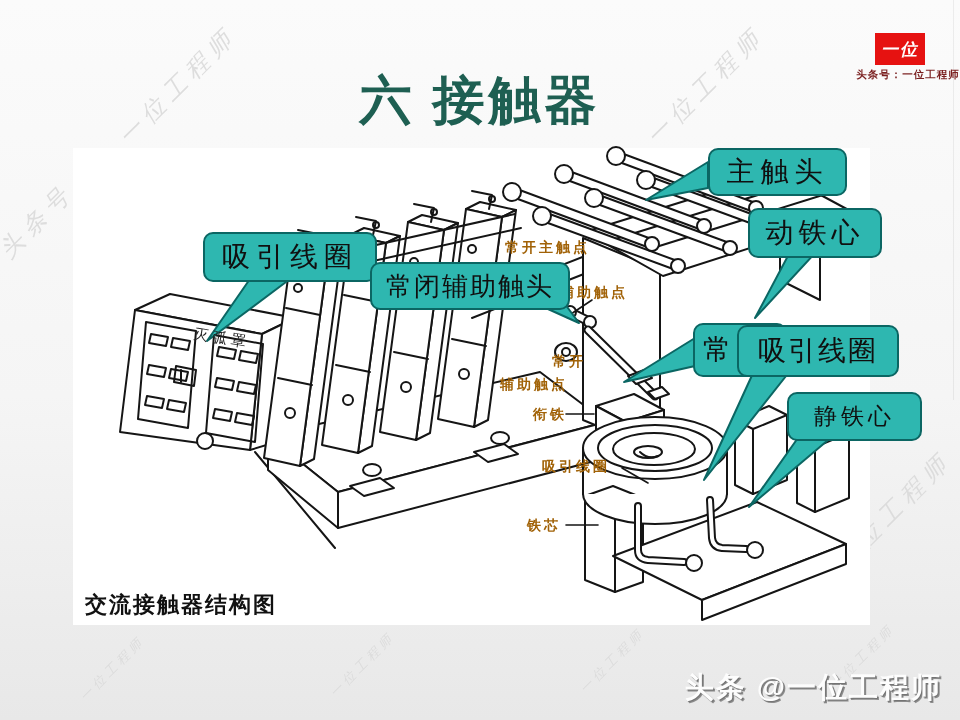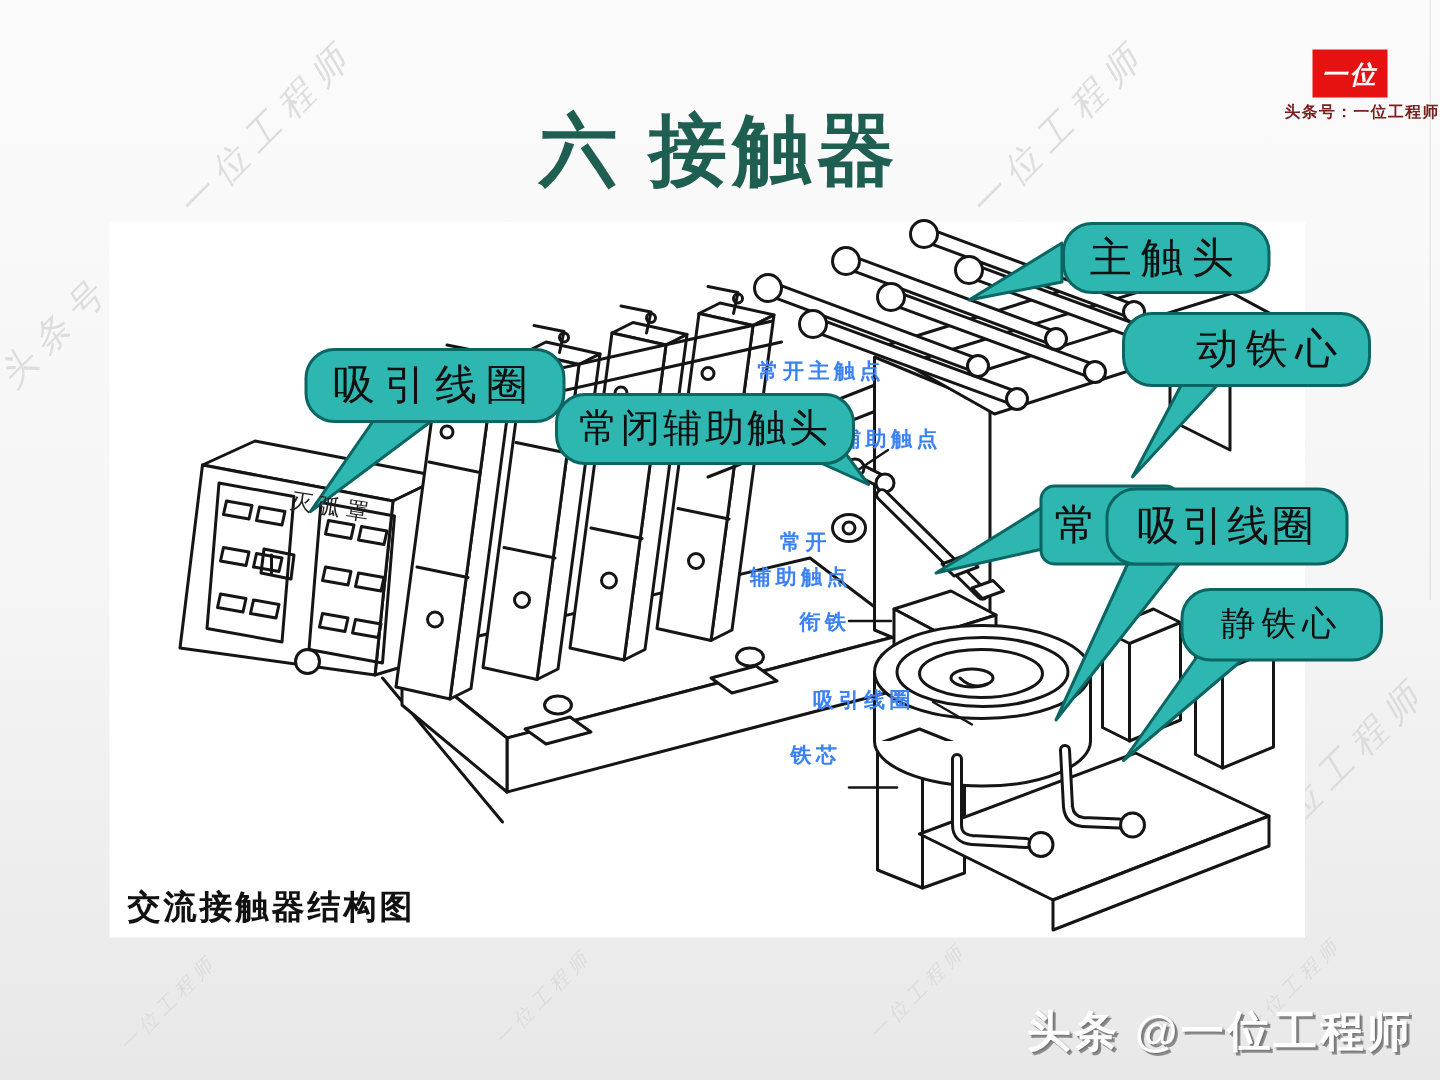--- a/index.html
+++ b/index.html
@@ -20,25 +20,25 @@
               color:#fff;display:flex;align-items:center;justify-content:center;
               font-family:"DejaVu Serif",serif;font-style:italic;font-size:17px;font-weight:bold;letter-spacing:2px;}
   .logo-caption{position:absolute;left:853px;top:68px;width:110px;text-align:center;
                 font-size:10.5px;font-weight:bold;color:#7a1f1f;letter-spacing:1px;
                 font-family:"DejaVu Serif",serif;}
   
   .panel{position:absolute;left:73px;top:148px;width:797px;height:477px;background:#ffffff;}
   
   svg.art{position:absolute;left:0;top:0;pointer-events:none;}
   
-  .dlabel{position:absolute;color:#3b82f6;font-weight:bold;font-size:14px;letter-spacing:3px;white-space:nowrap;}
+  .dlabel{position:absolute;color:#a16207;font-weight:bold;font-size:14px;letter-spacing:3px;white-space:nowrap;}
   .dlabel-rot{transform:rotate(9deg);letter-spacing:4px;font-size:15px;font-weight:normal;
               font-family:"DejaVu Serif",serif;color:#222;}
   
-  .callout{position:absolute;background:#2eb7b0;border:2px solid #0b6663;border-radius:20px;
+  .callout{position:absolute;background:#2eb7b0;border:2px solid #0b6663;border-radius:10px;
            color:#101010;display:flex;align-items:center;justify-content:center;
            font-family:"DejaVu Serif",serif;white-space:nowrap;line-height:1;}
   
   .caption{position:absolute;left:85px;top:590px;font-size:22px;font-weight:bold;color:#111;letter-spacing:2px;text-align:right;}
   .footer{position:absolute;right:18px;top:668px;font-size:29px;font-weight:bold;color:#fdfdfd;
           letter-spacing:2px;text-shadow:2px 2px 0 rgba(70,70,70,.55),1px 1px 1px rgba(70,70,70,.4);}
   .vline{position:absolute;left:953px;top:0;width:1px;height:400px;background:rgba(0,0,0,.06);}
 </style>
 </head>
 <body>
@@ -225,30 +225,30 @@
     <path d="M252,276 L294,276 L207,341 Z"></path>
     <path d="M528,300 L562,300 L579,323 Z"></path>
     <path d="M695,338 L695,366 L624,382 Z"></path>
     <path d="M754,371 L790,371 L704,480 Z"></path>
     <path d="M800,435 L834,435 L749,507 Z"></path>
   </g>
 </svg>
 
 <div class="dlabel" style="left:505px;top:239px;">常开主触点</div>
 <div class="dlabel" style="left:560px;top:284px;">辅助触点</div>
-<div class="dlabel" style="left:520px;top:353px;">常开</div>
+<div class="dlabel" style="left:552px;top:353px;">常开</div>
 <div class="dlabel" style="left:500px;top:376px;">辅助触点</div>
 <div class="dlabel" style="left:533px;top:406px;font-family:Liberation Mono, monospace;">衔铁</div>
 <div class="dlabel" style="left:542px;top:458px;">吸引线圈</div>
-<div class="dlabel" style="left:527px;top:495px;">铁芯</div>
+<div class="dlabel" style="left:527px;top:517px;">铁芯</div>
 <div class="dlabel dlabel-rot" style="left:193px;top:329px;">灭弧罩</div>
 
 <div class="callout" style="left:693px;top:323px;width:82px;height:50px;font-size:28px;justify-content:flex-start;padding-left:8px;border-radius:10px;">常</div>
 <div class="callout" style="left:708px;top:148px;width:135px;height:44px;font-size:28px;letter-spacing:6px;">主触头</div>
-<div class="callout" style="left:748px;top:208px;width:130px;height:46px;font-size:28px;letter-spacing:5px;padding-left:32px;">动铁心</div>
+<div class="callout" style="left:748px;top:208px;width:130px;height:46px;font-size:28px;letter-spacing:5px;">动铁心</div>
 <div class="callout" style="left:203px;top:232px;width:170px;height:46px;font-size:28px;letter-spacing:6px;">吸引线圈</div>
 <div class="callout" style="left:370px;top:262px;width:196px;height:44px;font-size:26px;letter-spacing:2px;">常闭辅助触头</div>
 <div class="callout" style="left:737px;top:325px;width:158px;height:48px;font-size:28px;letter-spacing:2px;">吸引线圈</div>
 <div class="callout" style="left:787px;top:392px;width:131px;height:45px;font-size:23px;letter-spacing:4px;">静铁心</div>
 
 <div class="title">六  接触器</div>
 <div class="caption">交流接触器结构图</div>
 <div class="footer">头条 @一位工程师</div>
 <div class="logo-badge">一位</div>
 <div class="logo-caption">头条号：一位工程师</div>

